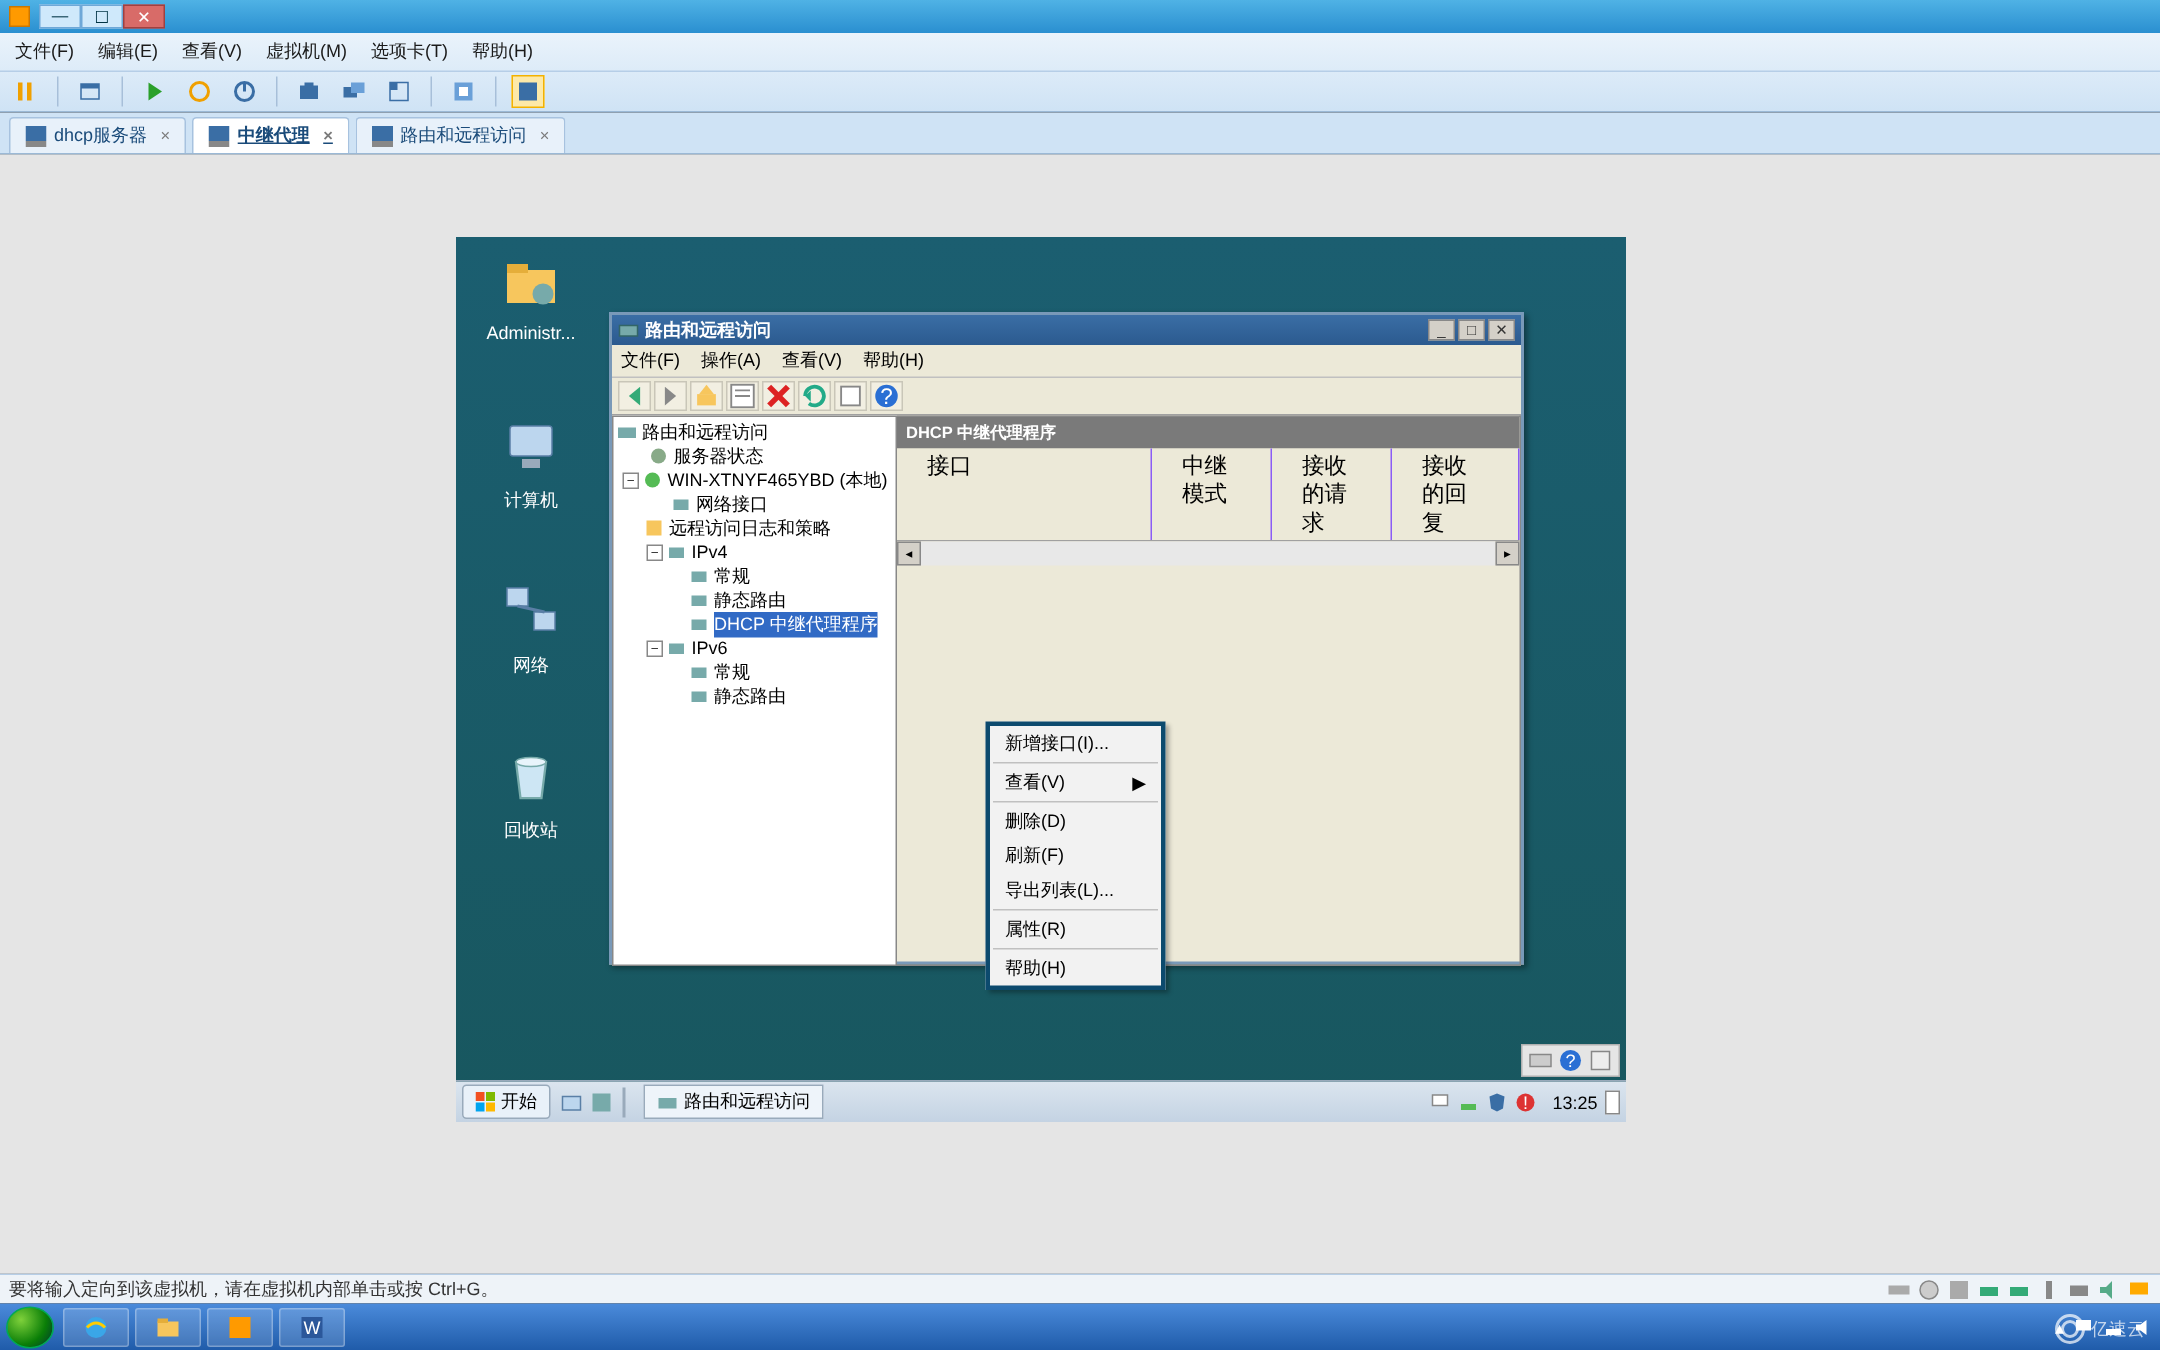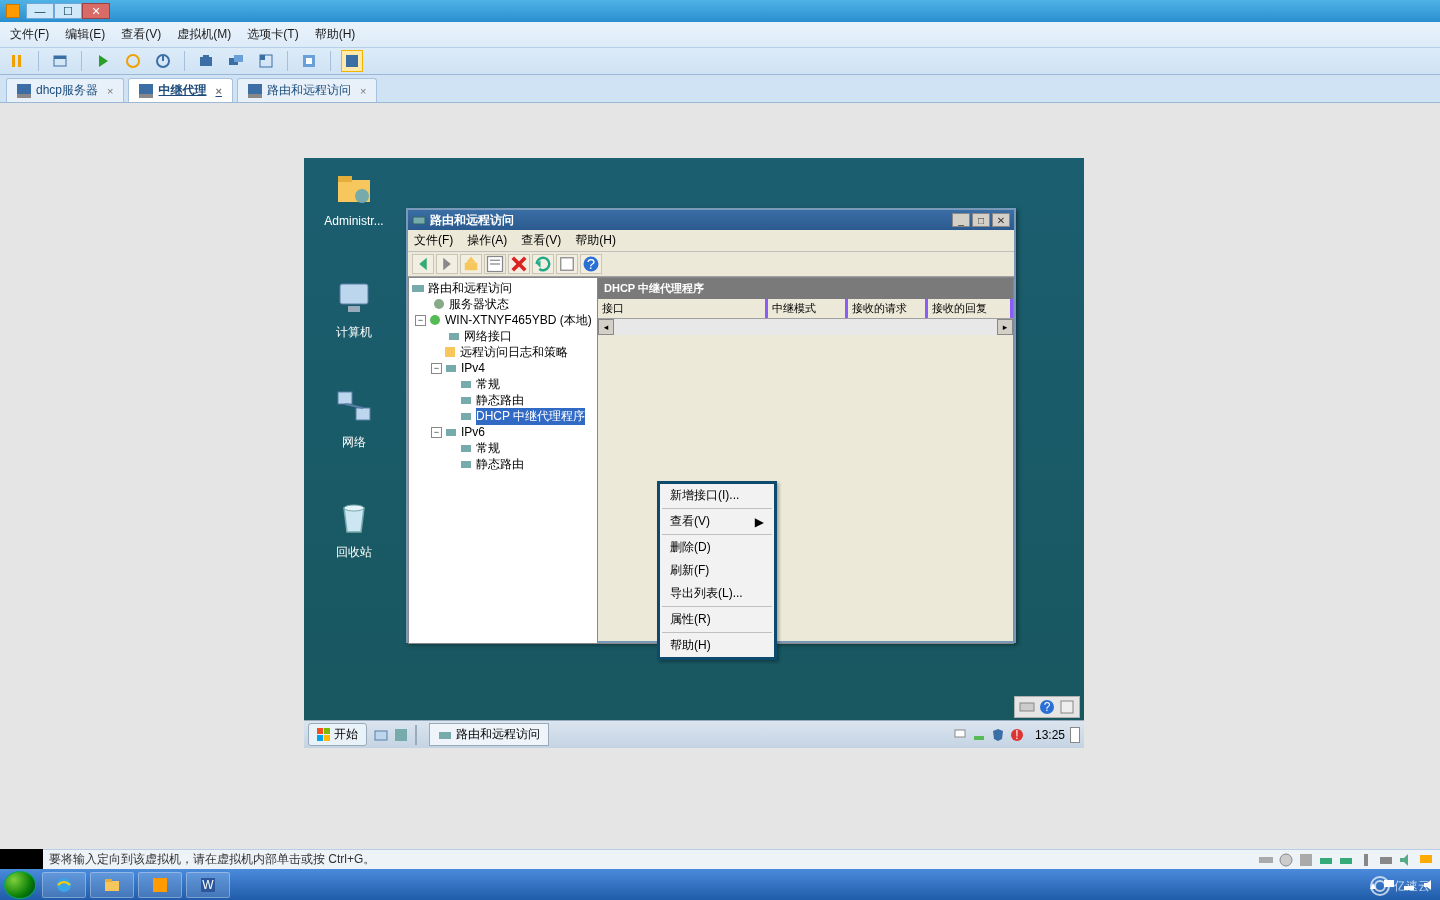--- a/index.html
+++ b/index.html
@@ -49,21 +49,21 @@
 .mmc-tb .tb { width:22px; height:20px; border:1px solid #c9c6b8; background:#f2efe2; display:flex; align-items:center; justify-content:center; }
 .mmc-body { display:flex; height:calc(100% - 20px - 20px - 24px); position:relative; }
 .tree { width:190px; background:#fff; border:1px solid #888; overflow:auto; font-size:11px; padding:2px 0; }
 .tree .row { display:flex; align-items:center; height:16px; white-space:nowrap; }
 .tree .exp { width:11px; height:11px; border:1px solid #888; display:inline-flex; align-items:center; justify-content:center; font-size:9px; line-height:1; margin-right:2px; color:#333; background:#fff; }
 .tree .ic { width:14px; height:14px; margin-right:3px; display:inline-block; }
 .tree .sel { background:#316ac5; color:#fff; }
 .detail { flex:1; display:flex; flex-direction:column; border:1px solid #888; border-left:none; }
 .detail-head { background:#7a7a7a; color:#fff; padding:3px 6px; font-weight:bold; font-size:11px; }
 .cols { display:flex; background:#ece9d8; border-bottom:1px solid #a0a0a0; }
-.cols .c { border-right:3px solid #8b5cf6; padding:2px 4px; font-size:11px; }
+.cols .c { border-right:1px solid #8b5cf6; padding:2px 20px; font-size:15px; }
 .detail-body { flex:1; background:#fff; text-align:center; padding-top:6px; font-size:11px; position:relative; }
 .hscroll { height:16px; background:#ece9d8; display:flex; }
 .hscroll .arrow { width:16px; border:1px solid #888; background:#d4d0c8; display:flex; align-items:center; justify-content:center; font-size:9px; }
 .hscroll .track { flex:1; background:#e8e8e8; }
 
 
 .ctx { position:absolute; left:249px; top:204px; width:120px; background:#f2f2f2; border:3px solid #0c4a6e; box-shadow:2px 2px 3px rgba(0,0,0,0.3); z-index:10; }
 .ctx .item { padding:3px 10px; font-size:11px; display:flex; justify-content:space-between; align-items:center; }
 .ctx hr { border:none; border-top:1px solid #c0c0c0; margin:1px 2px; }
 
@@ -72,21 +72,21 @@
 .guest-taskbar .start { display:flex; align-items:center; gap:3px; padding:2px 8px; border:1px solid #9ab; border-radius:3px; background:#e9f1f9; }
 .guest-taskbar .tbitem { margin-left:6px; padding:2px 8px; border:1px solid #9ab; background:#eef4fa; display:flex; align-items:center; gap:4px; }
 .guest-taskbar .tray { margin-left:auto; display:flex; align-items:center; gap:5px; }
 .guest-taskbar .clock { margin-left:6px; }
 
 
 .guest .rightstrip { position:absolute; right:4px; bottom:30px; display:flex; gap:4px; background:#e5e5e5; padding:2px 4px; border:1px solid #b0b0b0; }
 .guest .rightstrip .ri { width:16px; height:16px; }
 
 
-.vmw-status { height:20px; background:#eef3f8; border-top:1px solid #b6cee7; display:flex; align-items:center; padding:0 6px; font-size:11px; color:#333;margin-left:43px; }
+.vmw-status { height:20px; background:#eef3f8; border-top:1px solid #b6cee7; display:flex; align-items:center; padding:0 6px; font-size:11px; color:#333; }
 .vmw-status .msg { flex:1; }
 .vmw-status .sicons { display:flex; gap:4px; }
 .vmw-status .si { width:16px; height:16px; }
 
 
 .host-taskbar { height:32px; background:linear-gradient(#4b8bdb,#1e5aa8); display:flex; align-items:center; padding:0 4px; }
 .host-taskbar .orb { width:32px; height:28px; border-radius:50%; background:radial-gradient(circle at 30% 30%,#7fd13b,#0a7e07 60%,#033 100%); border:1px solid #0a5; margin-right:6px; }
 .host-taskbar .hb { width:44px; height:26px; margin-right:4px; border:1px solid rgba(255,255,255,0.3); background:rgba(255,255,255,0.15); display:flex; align-items:center; justify-content:center; border-radius:2px; }
 .host-taskbar .tray { margin-left:auto; display:flex; align-items:center; gap:6px; color:#fff; }
 .watermark { position:absolute; right:10px; bottom:4px; color:#fff; opacity:0.7; font-size:14px; display:flex; align-items:center; gap:4px; }
@@ -341,21 +341,21 @@
                   <circle cx="7" cy="7" r="5" fill="#5b5"></circle>
                 </svg></span>
               <span>WIN-XTNYF465YBD (本地)</span>
             </div>
           <div class="row" style="padding-left:38px">
               <span class="ic"><svg viewBox="0 0 14 14">
                   <rect x="2" y="4" width="10" height="7" fill="#7aa"></rect>
                 </svg></span>
               <span>网络接口</span>
             </div>
-          <div class="row" style="padding-left:34px">
+          <div class="row" style="padding-left:20px">
               <span class="ic"><svg viewBox="0 0 14 14">
                   <rect x="2" y="2" width="10" height="10" fill="#f7c65d"></rect>
                 </svg></span>
               <span>远程访问日志和策略</span>
             </div>
           <div class="row" style="padding-left:22px">
               <span class="exp">−</span>
               <span class="ic"><svg viewBox="0 0 14 14">
                   <rect x="2" y="4" width="10" height="7" fill="#7aa"></rect>
                 </svg></span>

